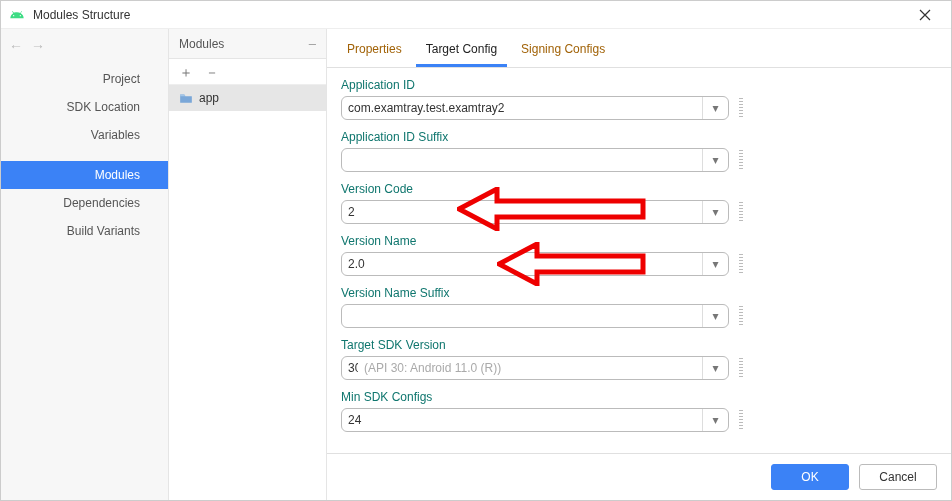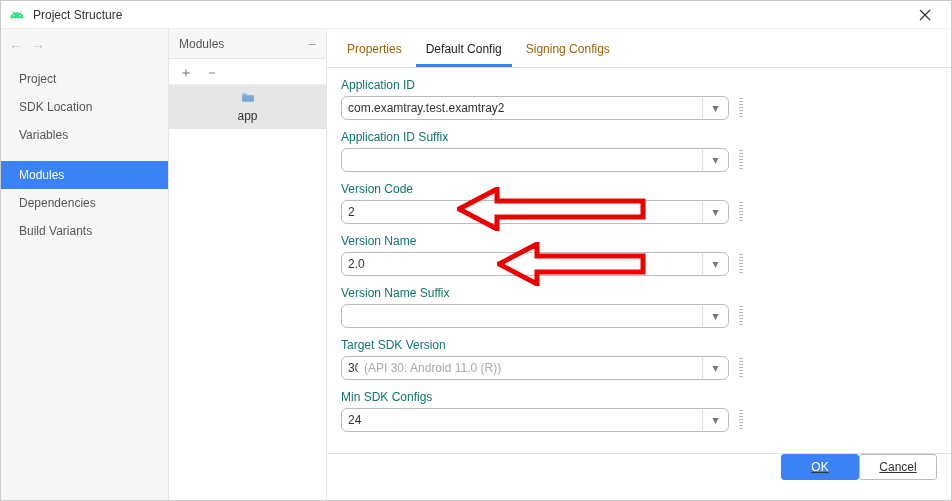--- a/index.html
+++ b/index.html
@@ -7,65 +7,65 @@
   .window { width: 952px; height: 501px; border: 1px solid #ccc; display: flex; flex-direction: column; position: relative; }
   .titlebar { height: 28px; display: flex; align-items: center; padding: 0 8px; border-bottom: 1px solid #eee; }
   .titlebar .app-icon { width: 16px; height: 16px; margin-right: 8px; }
   .titlebar .title { flex: 1; font-size: 12px; color: #333; }
   .titlebar .close { width: 36px; height: 26px; display: flex; align-items: center; justify-content: center; cursor: pointer; }
   .body { flex: 1; display: flex; min-height: 0; }
   .sidebar { width: 168px; background: #f7f7f7; border-right: 1px solid #e5e5e5; display: flex; flex-direction: column; }
   .sidebar-nav { height: 30px; display: flex; align-items: center; padding: 0 8px; gap: 8px; }
   .sidebar-nav .arrow { color: #bbb; font-size: 14px; cursor: pointer;}
   .sidebar ul { list-style: none; padding: 6px 0; }
-  .sidebar li { padding: 7px 18px; font-size: 12px; color: #555; cursor: pointer; display:flex; align-items:center; justify-content:flex-start; }
+  .sidebar li { padding: 7px 28px; font-size: 12px; color: #555; cursor: pointer; display:flex; align-items:center; justify-content:flex-end; }
   .sidebar li.group-gap { margin-top: 12px; }
   .sidebar li.selected { background: #3b82f6; color: #fff; }
   .sidebar .badge { background: #c8c8c8; color: #fff; border-radius: 50%; width: 16px; height: 16px; font-size: 10px; display:inline-flex; align-items:center; justify-content:center; }
   .modules-col { width: 158px; border-right: 1px solid #e5e5e5; background:#fff; display:flex; flex-direction:column; }
   .modules-header { height: 30px; display:flex; align-items:center; justify-content:space-between; padding: 0 10px; font-size: 12px; color:#555; background:#f7f7f7; border-bottom:1px solid #e5e5e5;}
   .modules-header .collapse { color:#999; font-family: monospace;}
   .modules-toolbar { height: 26px; display:flex; align-items:center; gap: 12px; padding: 0 10px; border-bottom: 1px solid #eee; color:#777; }
   .modules-toolbar span { cursor:pointer; font-size:14px; line-height:1;}
-  .module-item { padding: 6px 10px; background: #e6e6e6; display:flex; align-items:center; gap:6px; font-size:12px;flex-direction:column;}
+  .module-item { padding: 6px 10px; background: #e6e6e6; display:flex; align-items:center; gap:6px; font-size:12px;}
   .folder-icon { width:14px; height: 12px;}
   .main { flex:1; display:flex; flex-direction:column; min-width:0;}
   .tabs { height: 38px; display:flex; align-items:flex-end; padding: 0 10px; gap: 4px;}
   .tab { padding: 8px 10px; font-size: 12px; color: #a16207; cursor:pointer; border-bottom: 3px solid transparent;}
   .tab.active { color: #222; border-bottom: 3px solid #3b82f6; }
   .form-scroll { flex:1; overflow-y:auto; border-top:1px solid #e0e0e0; border-bottom:1px solid #e0e0e0; padding: 10px 14px 10px 14px; position:relative;}
   .form-group { margin-bottom: 10px; }
   .form-group label { display:block; font-size:12px; color:#0f766e; margin-bottom:4px;}
   .field-row { display:flex; align-items:center; gap:6px;}
   .combo { flex: 0 0 auto; width: 388px; height: 24px; border: 1px solid #bbb; border-radius:6px; display:flex; align-items:center; background:#fff; }
   .combo input { flex:1; border:none; outline:none; padding: 0 6px; font-size:12px; height:100%; background:transparent; color:#333;}
   .combo input::placeholder{ color: #aaa;}
   .combo .hint { color:#aaa; font-size: 12px; padding-right:4px;}
   .combo .caret { width: 26px; height:100%; border-left:1px solid #ddd; display:flex; align-items:center; justify-content:center; color:#777; cursor:pointer;}
   .handle { width: 4px; height: 20px; background: repeating-linear-gradient(#bbb, #bbb 1px, transparent 1px, transparent 3px); margin-left:4px;}
-  .footer { height: 46px; display:flex; justify-content:flex-end; padding: 0 14px; text-decoration: underline;}
+  .footer { height: 46px; display:flex; align-items:center; justify-content:flex-end; gap:10px; padding: 0 14px;}
   .btn { min-width: 78px; height: 26px; border: 1px solid #bbb; background: #fff; border-radius:3px; font-size:12px; cursor:pointer; color:#333;}
   .btn.primary { background:#3b82f6; border-color:#3b82f6; color:#fff;}
   .btn.disabled { color:#aaa; }
   .arrow-red { position:absolute; pointer-events:none; }
   
   .form-scroll::-webkit-scrollbar { width: 12px;}
   .form-scroll::-webkit-scrollbar-thumb { background:#c8c8c8; border: 2px solid #fff;}
 </style>
 </head>
 <body>
 
 <div class="window">
   <div class="titlebar">
     <span class="app-icon">
       <svg viewBox="0 0 24 24" width="16" height="16">
           <path fill="#3DDC84" d="M17.6 9.5l1.8-3.1c.1-.2 0-.4-.1-.5-.2-.1-.4 0-.5.1l-1.8 3.1C15.6 8.4 13.9 8 12 8s-3.6.4-5 .1L5.2 6c-.1-.2-.3-.2-.5-.1-.2.1-.2.3-.1.5l1.8 3.1C3.8 11 2 13.9 2 17h20c0-3.1-1.8-6-4.4-7.5zM7 14c-.6 0-1-.4-1-1s.4-1 1-1 1 .4 1 1-.4 1-1 1zm10 0c-.6 0-1-.4-1-1s.4-1 1-1 1 .4 1 1-.4 1-1 1z"></path>
         </svg>
     </span>
-    <span class="title">Project Structure</span>
+    <span class="title">Modules Structure</span>
     <div class="close">
       <svg width="12" height="12" viewBox="0 0 12 12">
           <path stroke="#333" stroke-width="1.2" d="M1 1 L11 11 M11 1 L1 11"></path>
         </svg>
     </div>
   </div>
 
   <div class="body">
     <div class="sidebar">
       <div class="sidebar-nav">
@@ -108,21 +108,21 @@
             <path fill="#7aa7d8" d="M2 4h7l2 3h11v11H2z"></path>
             <path fill="#a3c6e8" d="M2 4h7l2 3H2z"></path>
           </svg>
         <span>app</span>
       </div>
     </div>
 
     <div class="main">
       <div class="tabs">
         <div class="tab"><span>Properties</span></div>
-        <div class="tab active"><span>Default Config</span></div>
+        <div class="tab active"><span>Target Config</span></div>
         <div class="tab"><span>Signing Configs</span></div>
       </div>
       <div class="form-scroll">
 
         <div class="form-group">
           <label>Application ID</label>
           <div class="field-row">
             <div class="combo">
               <input value="com.examtray.test.examtray2" style="">
               <div class="caret">▾</div>

